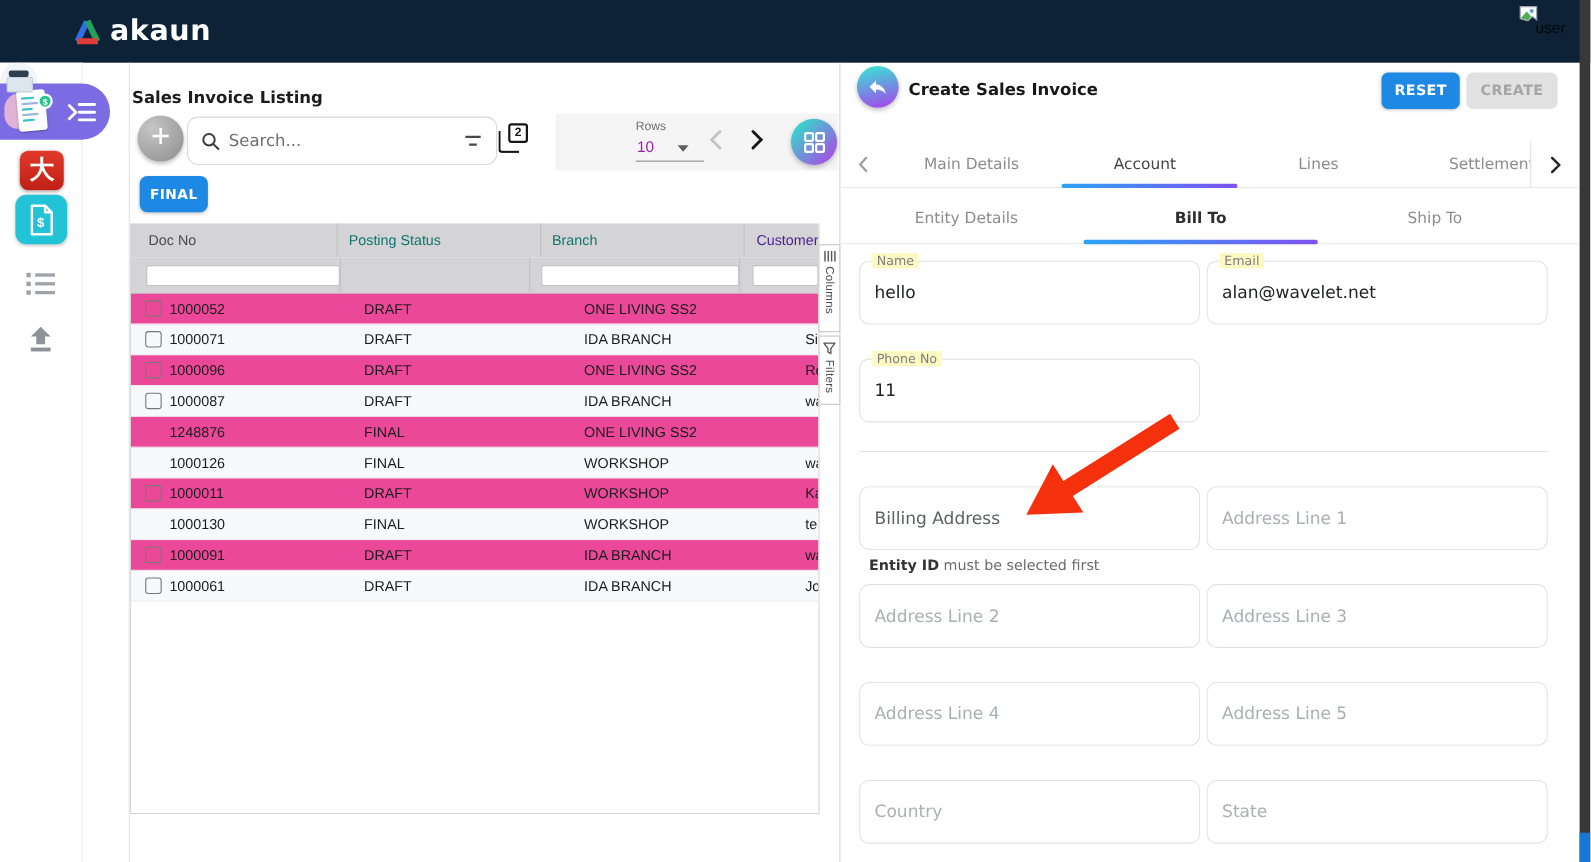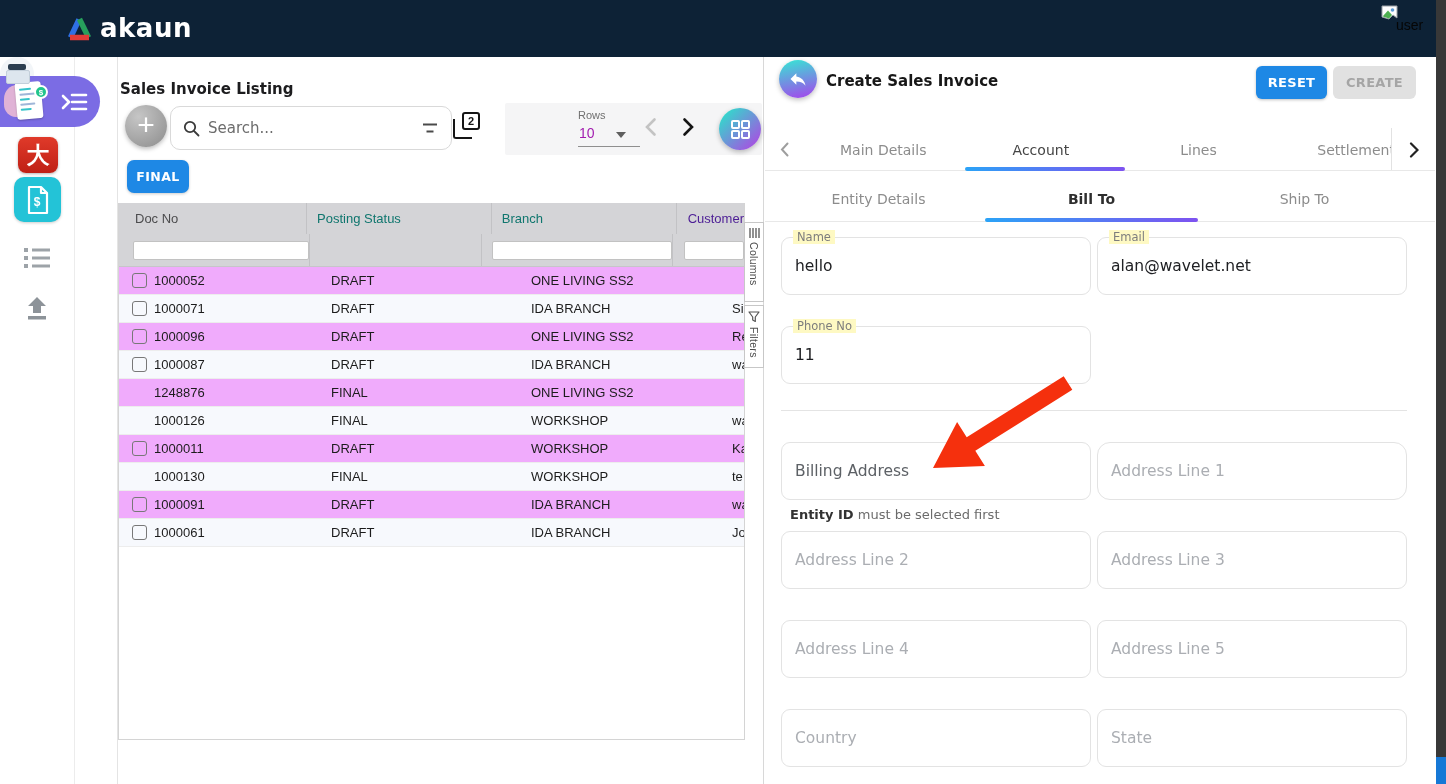--- a/index.html
+++ b/index.html
@@ -58,21 +58,21 @@
   .tbl { position:absolute; left:118px; top:203px; width:627px; height:537px; border:1px solid #d4d4d4; border-top:none; overflow:hidden; display:flex; flex-direction:column; background:#fff; }
   .thead { display:flex; height:31px; background:#d4d4d7; align-items:center; font:13px "Liberation Sans",sans-serif; color:#4c4c4e; flex:none; }
   .th-doc { width:202px; padding-left:16px; }
   .th-post,.th-branch { width:200px; padding-left:10px; border-left:1px solid #c2c2c5; height:100%; line-height:31px; color:#0f766e; }
   .th-extra { flex:1; padding-left:11px; border-left:1px solid #c2c2c5; height:100%; line-height:31px; color:#4c1d95; white-space:nowrap; }
   .tfilter { display:flex; height:33px; background:#d4d4d7; align-items:center; flex:none; border-bottom:1px solid #c6c6c9; }
   .tfilter .fc { height:100%; display:flex; align-items:center; }
   .fc1 { width:202px; } .fc2,.fc3 { width:200px; border-left:1px solid #c2c2c5; } .fc4 { flex:1; border-left:1px solid #c2c2c5; }
   .tfilter input { height:19px; border:1px solid #c2c2c2; border-radius:2px; background:#fff; outline:0; font:12px "Liberation Sans",sans-serif; padding:0 4px; }
   .fi-doc { margin-left:14px; width:176px; } .fi-branch { margin-left:10px; width:180px; } .fi-extra { margin-left:11px; width:60px; }
-  .trow { display:flex; height:28px; align-items:center; font:13px "Liberation Sans",sans-serif; color:#1c1c1c; border-bottom:1px solid #ededed; flex:none; background:#f0abfc; }
+  .trow { display:flex; height:28px; align-items:center; font:13px "Liberation Sans",sans-serif; color:#1c1c1c; border-bottom:1px solid #ededed; flex:none; background:#ec4899; }
   .trow.alt { background:#f7f9fd; }
   .c-check { width:32px; padding-left:13px; }
   .cb { display:block; width:15px; height:15px; border:1.6px solid #787878; border-radius:3px; background:transparent; }
   .c-doc { width:170px; padding-left:3px; } .c-post { width:200px; padding-left:10px; } .c-branch { width:200px; padding-left:10px; } .c-extra { flex:1; padding-left:11px; white-space:nowrap; overflow:hidden; }
   .tfill { flex:1; background:#fff; }
 
   
   .vtab { position:absolute; left:744px; width:20px; background:#fff; border:1px solid #c7c7c7; display:flex; flex-direction:column; align-items:center; padding-top:5px; gap:4px; }
   .vtab-cols { top:222px; height:80px; }
   .vtab-filt { top:305px; height:63px; }
@@ -99,21 +99,21 @@
   .subtabs-div { position:absolute; left:765px; top:221px; width:670px; height:1px; background:#e8e8e8; }
   .subtabs-ind { position:absolute; left:985px; top:218px; width:213px; height:3.5px; background:linear-gradient(90deg,#2ba3f7,#7e52f0); border-radius:2px; }
 
   .fld { position:absolute; width:310px; height:58px; border:1.4px solid #e3e3e3; border-radius:9px; background:#fff; }
   .fld input { position:absolute; left:13px; top:1px; width:284px; height:54px; border:0; outline:0; background:transparent; font:15.5px "DejaVu Sans",sans-serif; color:#202124; }
   .flabel { position:absolute; left:11px; top:-8px; background:#fef9c3; padding:0 4px; font:11.5px "DejaVu Sans",sans-serif; color:#7d7d7d; }
   .fld.ph input::placeholder { color:#abaeb3; opacity:1; }
   .fld.ph-dark input::placeholder { color:#5d6166; opacity:1; }
   .f-name { left:781px; top:237px; } .f-email { left:1097px; top:237px; }
   .f-phone { left:781px; top:326px; }
-  .f-bill { left:781px; top:442px;padding-left:15px; } .f-al1 { left:1097px; top:442px;border-radius:13px; }
+  .f-bill { left:781px; top:442px;padding-left:15px; } .f-al1 { left:1097px; top:442px; }
   .f-al2 { left:781px; top:531px; } .f-al3 { left:1097px; top:531px; }
   .f-al4 { left:781px; top:620px; } .f-al5 { left:1097px; top:620px; }
   .f-country { left:781px; top:709px; } .f-state { left:1097px; top:709px; }
   .form-div { position:absolute; left:781px; top:410px; width:626px; height:1px; background:#e4e4e4; }
   .helper { position:absolute; left:790px; top:507px; font:13px "DejaVu Sans",sans-serif; color:#6b6b6b; }
   .helper b { color:#333; }
 
   .arrow-svg { position:absolute; left:898px; top:373px; pointer-events:none; z-index:30; }
 
   

